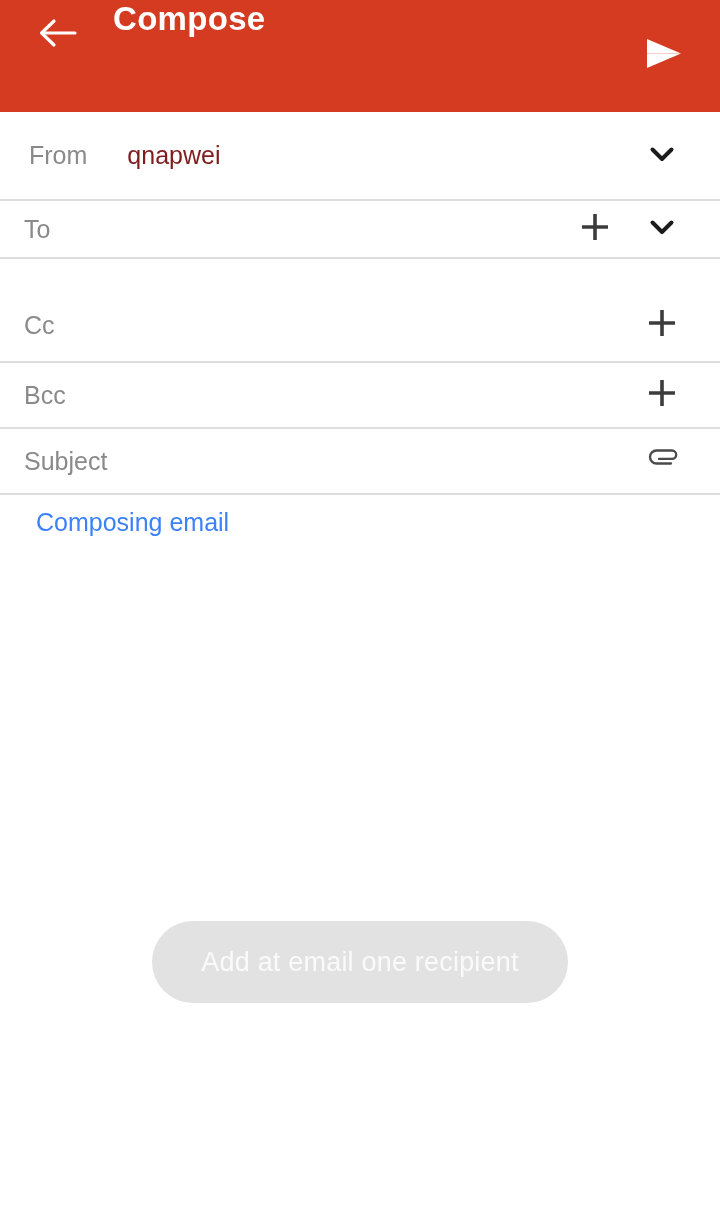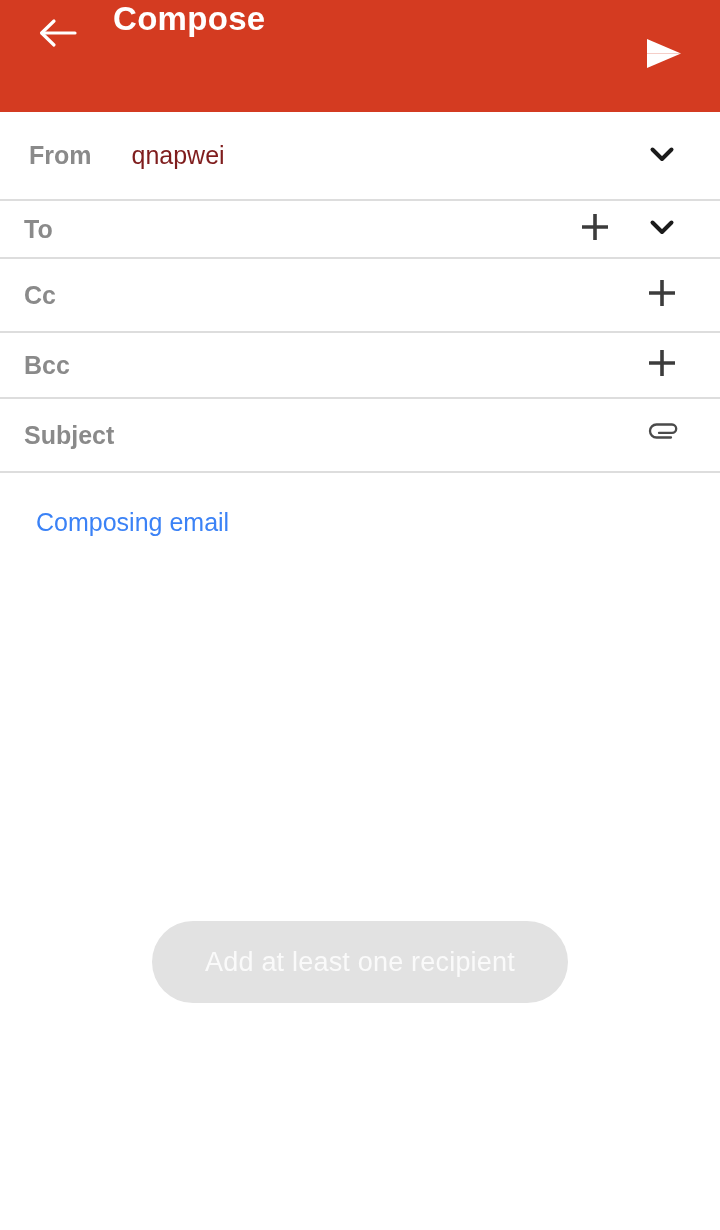--- a/index.html
+++ b/index.html
@@ -45,28 +45,28 @@
   
   .rows { position:absolute; top:112px; left:0; width:720px; }
   .row {
     position:relative;
     width:720px;
     border-bottom:2px solid #dddddd;
     display:flex; align-items:center;
   }
   .row-from    { height:89px; }
   .row-to      { height:58px; }
-  .row-cc      { height:74px; }
+  .row-cc      { height:74px;margin-top:30px; }
   .row-bcc     { height:66px; }
-  .row-subject { height:74px; }
+  .row-subject { height:66px; }
 
   .lbl {
     color:#8a8a8a;
     font-size:25px;
-    font-weight:bold;
+    font-weight:normal;
   }
   .lbl-from { margin-left:29px; }
   .lbl-to, .lbl-cc, .lbl-bcc, .lbl-subject { margin-left:24px; }
 
   .from-value {
     color:#7f1d1d;
     font-size:25px;
     margin-left:40px;
   }
 
@@ -204,16 +204,16 @@
         </span>
       </span>
     </div>
   </div>
 
   <div class="body-area">
     <div class="body-placeholder">Composing email</div>
   </div>
 
   <div class="toast">
-    <span class="toast-text">Add at least one recipient</span>
+    <span class="toast-text">Add at email one recipient</span>
   </div>
 
 </div>
 
 </body></html>

